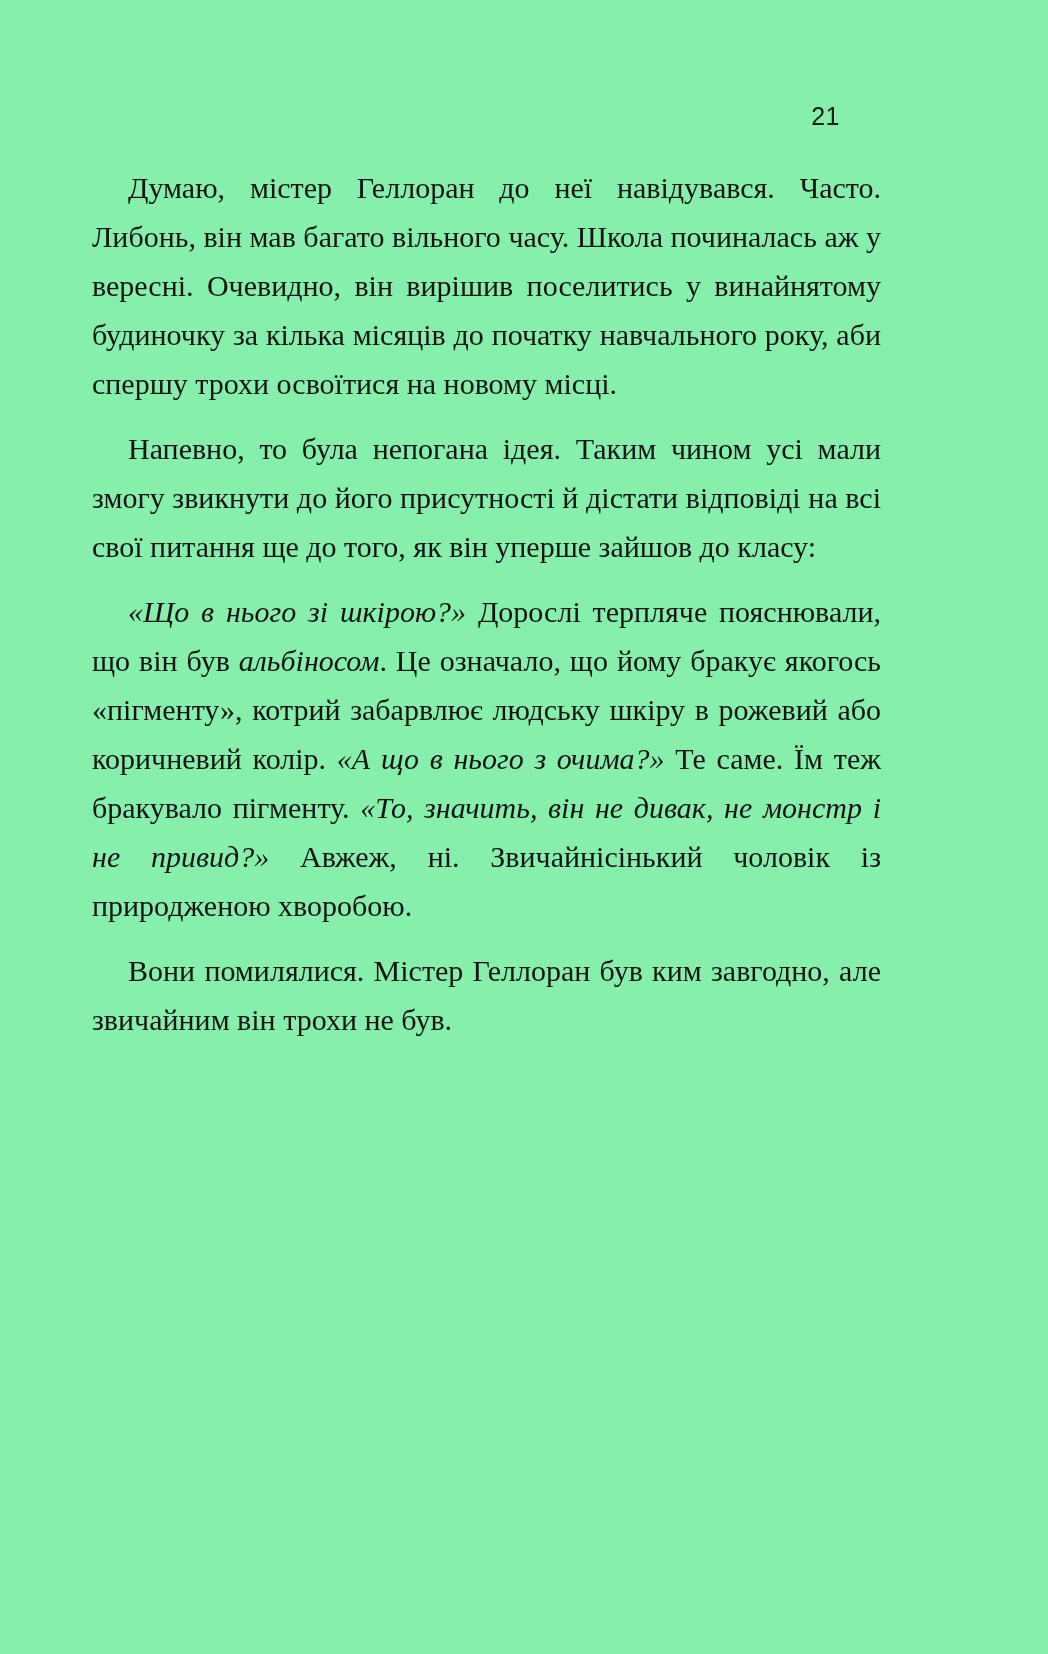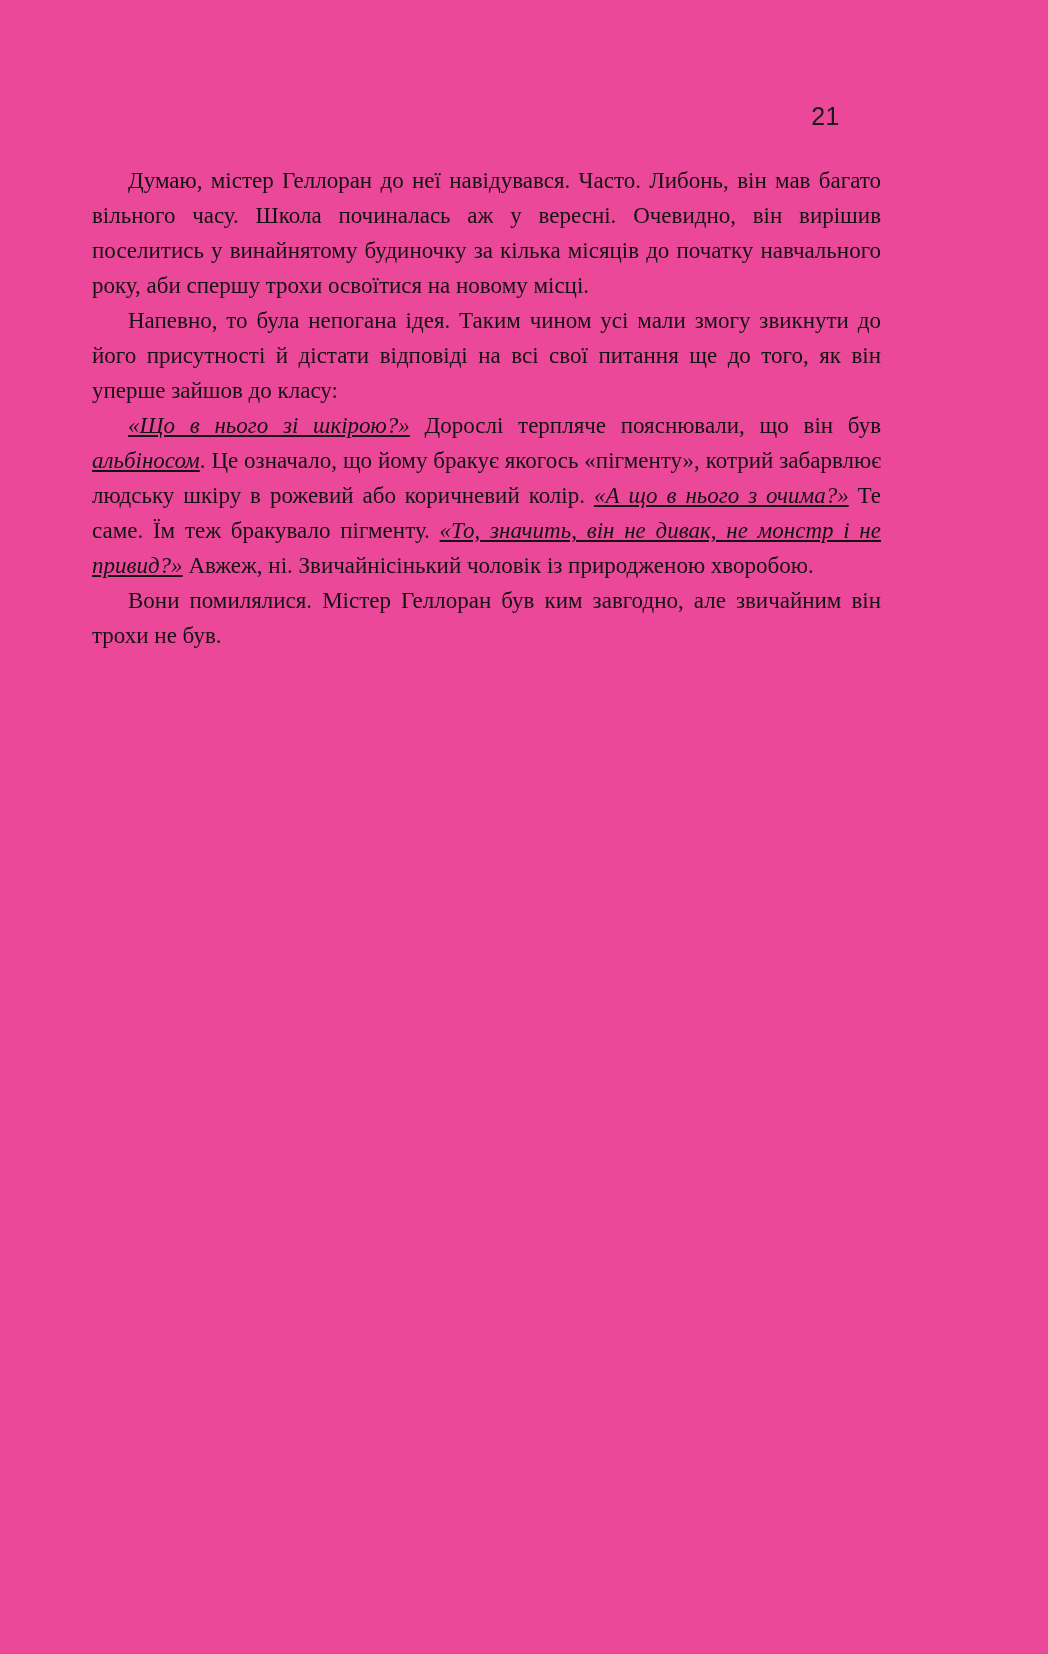--- a/index.html
+++ b/index.html
@@ -5,21 +5,21 @@
   html, body {
     margin: 0;
     padding: 0;
     background: #ffffff;
   }
 
   .page {
     position: relative;
     width: 1048px;
     height: 1654px;
-    background: #ec4899;
+    background: #86efac;
     overflow: hidden;
     box-sizing: border-box;
   }
 
   
   .folio {
     position: absolute;
     top: 104px;
     left: 92px;
     width: 748px;           
@@ -35,38 +35,37 @@
   .textblock {
     position: absolute;
     top: 163px;
     left: 92px;
     width: 789px;           
   }
 
   .para {
     margin: 0;
     font-family: "Liberation Serif", "DejaVu Serif", serif;
-    font-size: 23px;
-    line-height: 35px;
+    font-size: 30px;
+    line-height: 49px;
     color: #131313;
     text-align: justify;
     text-justify: inter-word;
     text-indent: 36px;
     hyphens: manual;
     -webkit-hyphens: manual;
   }
 
   .para + .para {
-    margin-top: 0;
+    margin-top: 16px;
   }
 
   .para i,
   .para em {
     font-style: italic;
-    text-decoration: underline;
   }
 
   
   .para {
     text-align-last: left;
   }
 </style>
 </head>
 <body>
 

